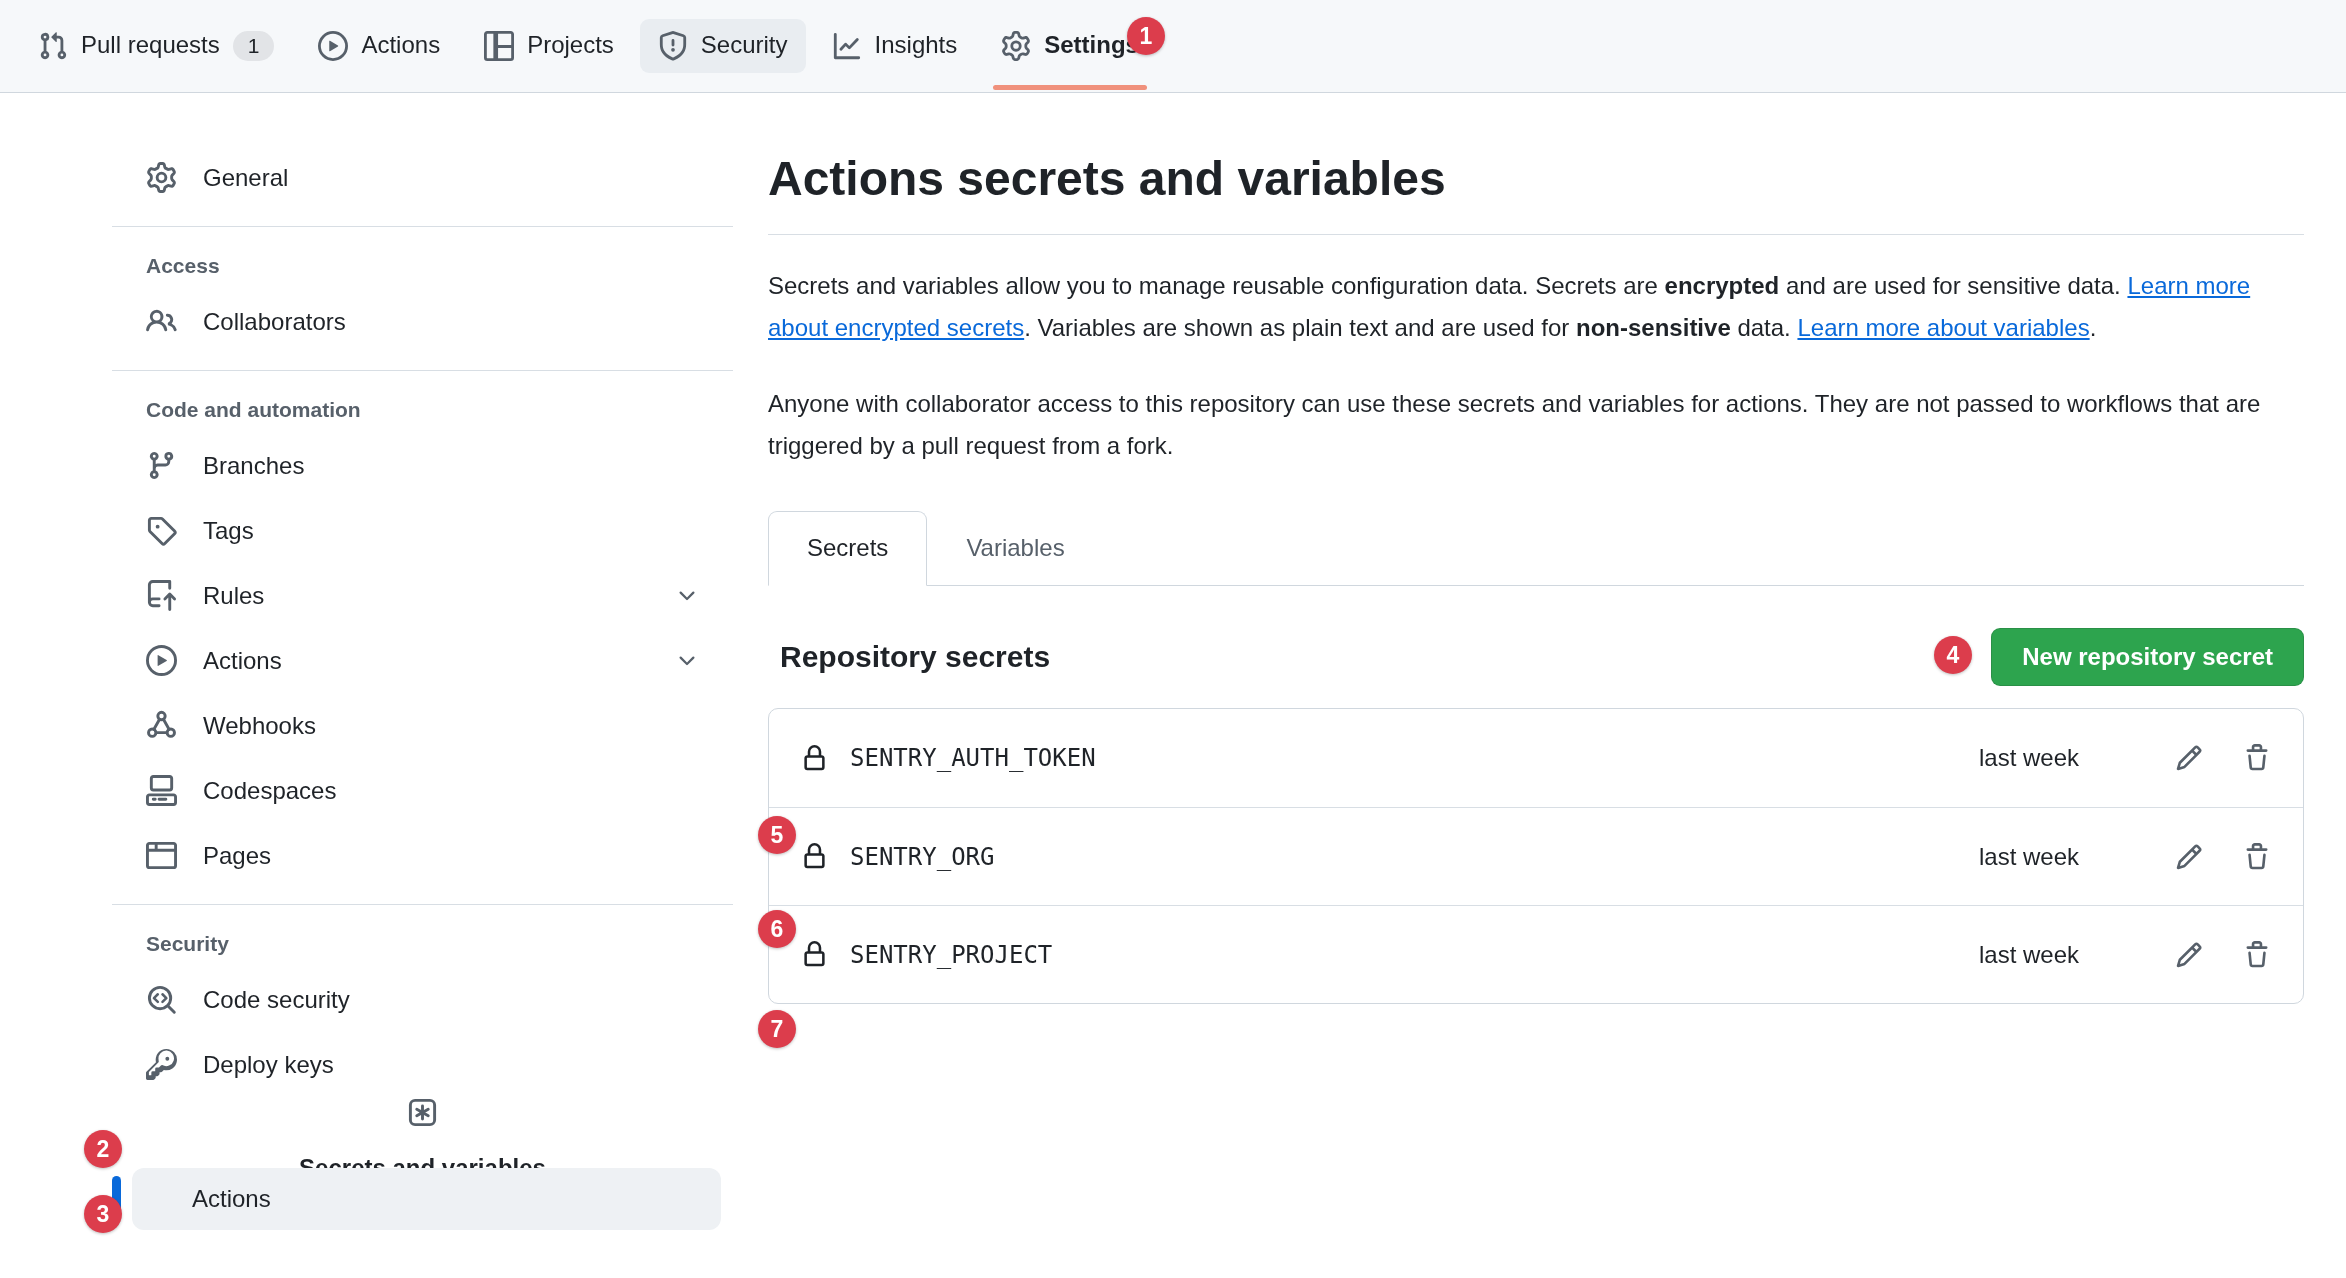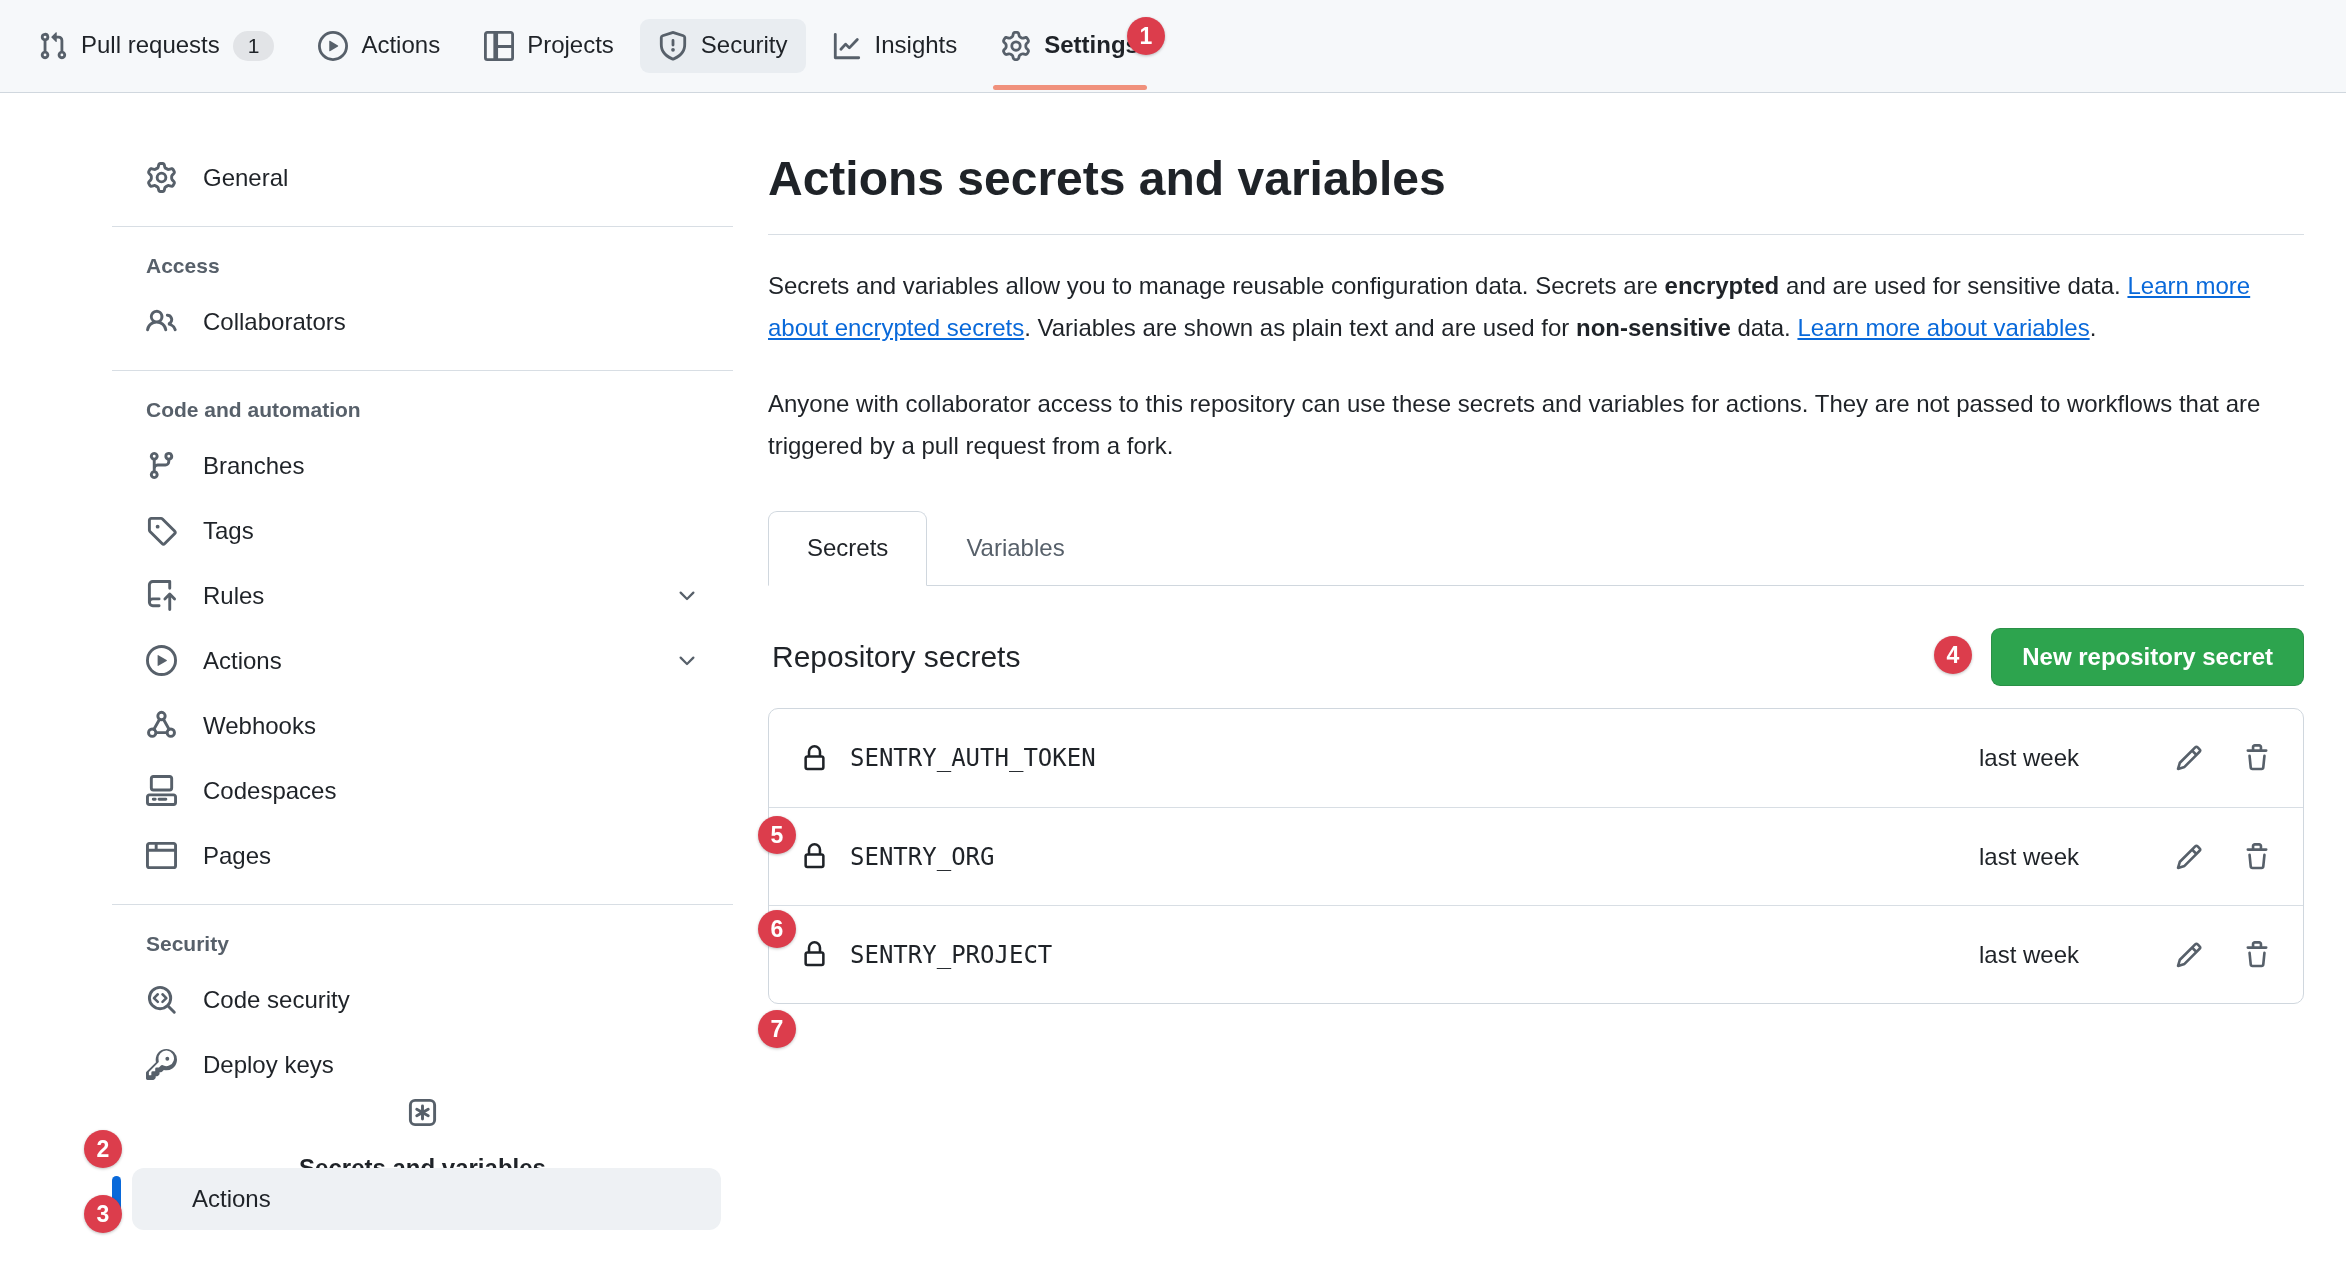--- a/index.html
+++ b/index.html
@@ -88,21 +88,21 @@
     font-size:24px;padding:22px 38px;color:var(--fg-muted);cursor:pointer;
     border:1px solid transparent;
   }
   .tab.active{
     color:var(--fg);background:#fff;
     border:1px solid var(--border);border-bottom-color:#fff;
     border-radius:9px 9px 0 0;margin-bottom:-1px;
   }
 
   .repo-head{display:flex;align-items:center;justify-content:space-between;margin:42px 0 22px;}
-  .repo-head h2{font-size:30px;font-weight:400;margin:4px;color:var(--fg);}
+  .repo-head h2{font-size:30px;font-weight:700;margin:12px;color:var(--fg);}
   .btn-green{
     background:var(--button-green);color:#fff;border:1px solid rgba(27,31,36,0.15);
     font-size:24px;font-weight:600;font-family:"Liberation Sans",sans-serif;
     padding:14px 30px;border-radius:9px;cursor:pointer;
   }
 
   .secrets-table{border:1px solid var(--border);border-radius:10px;background:#fff;}
   .thead{
     display:flex;align-items:center;height:69px;padding:0 32px;
     background:var(--canvas-subtle);border-bottom:1px solid var(--border);

